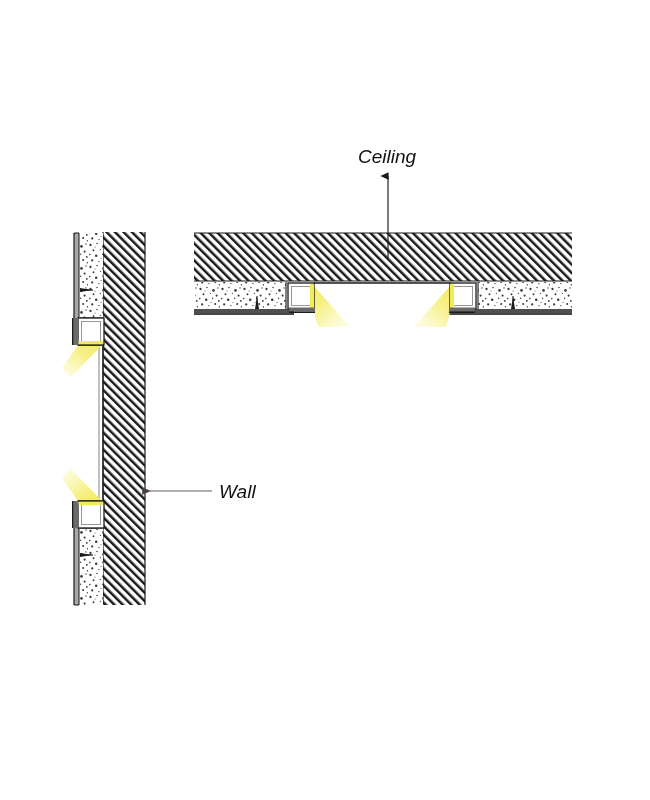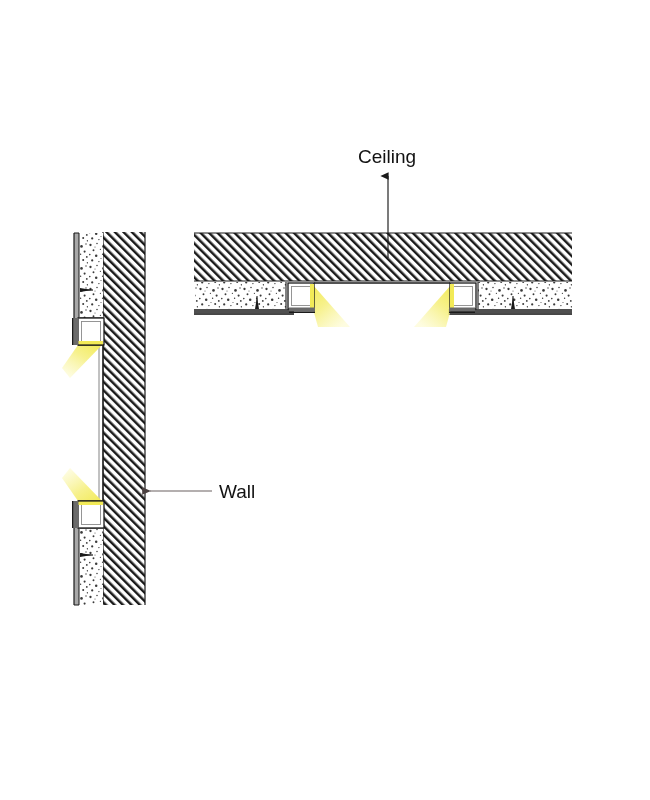--- a/index.html
+++ b/index.html
@@ -13,20 +13,21 @@
     position: relative;
     overflow: hidden;
     font-family: "Liberation Sans", sans-serif;
   }
   #diagram-root {
     position: absolute;
     left: 0;
     top: 0;
     width: 540px;
     height: 800px;
+    font-style: italic;
   }
   svg#detail-svg {
     display: block;
     width: 650px;
     height: 800px;
   }
   .lbl-text {
     font-family: "Liberation Sans", sans-serif;
     font-size: 19px;
     fill: #121212;

